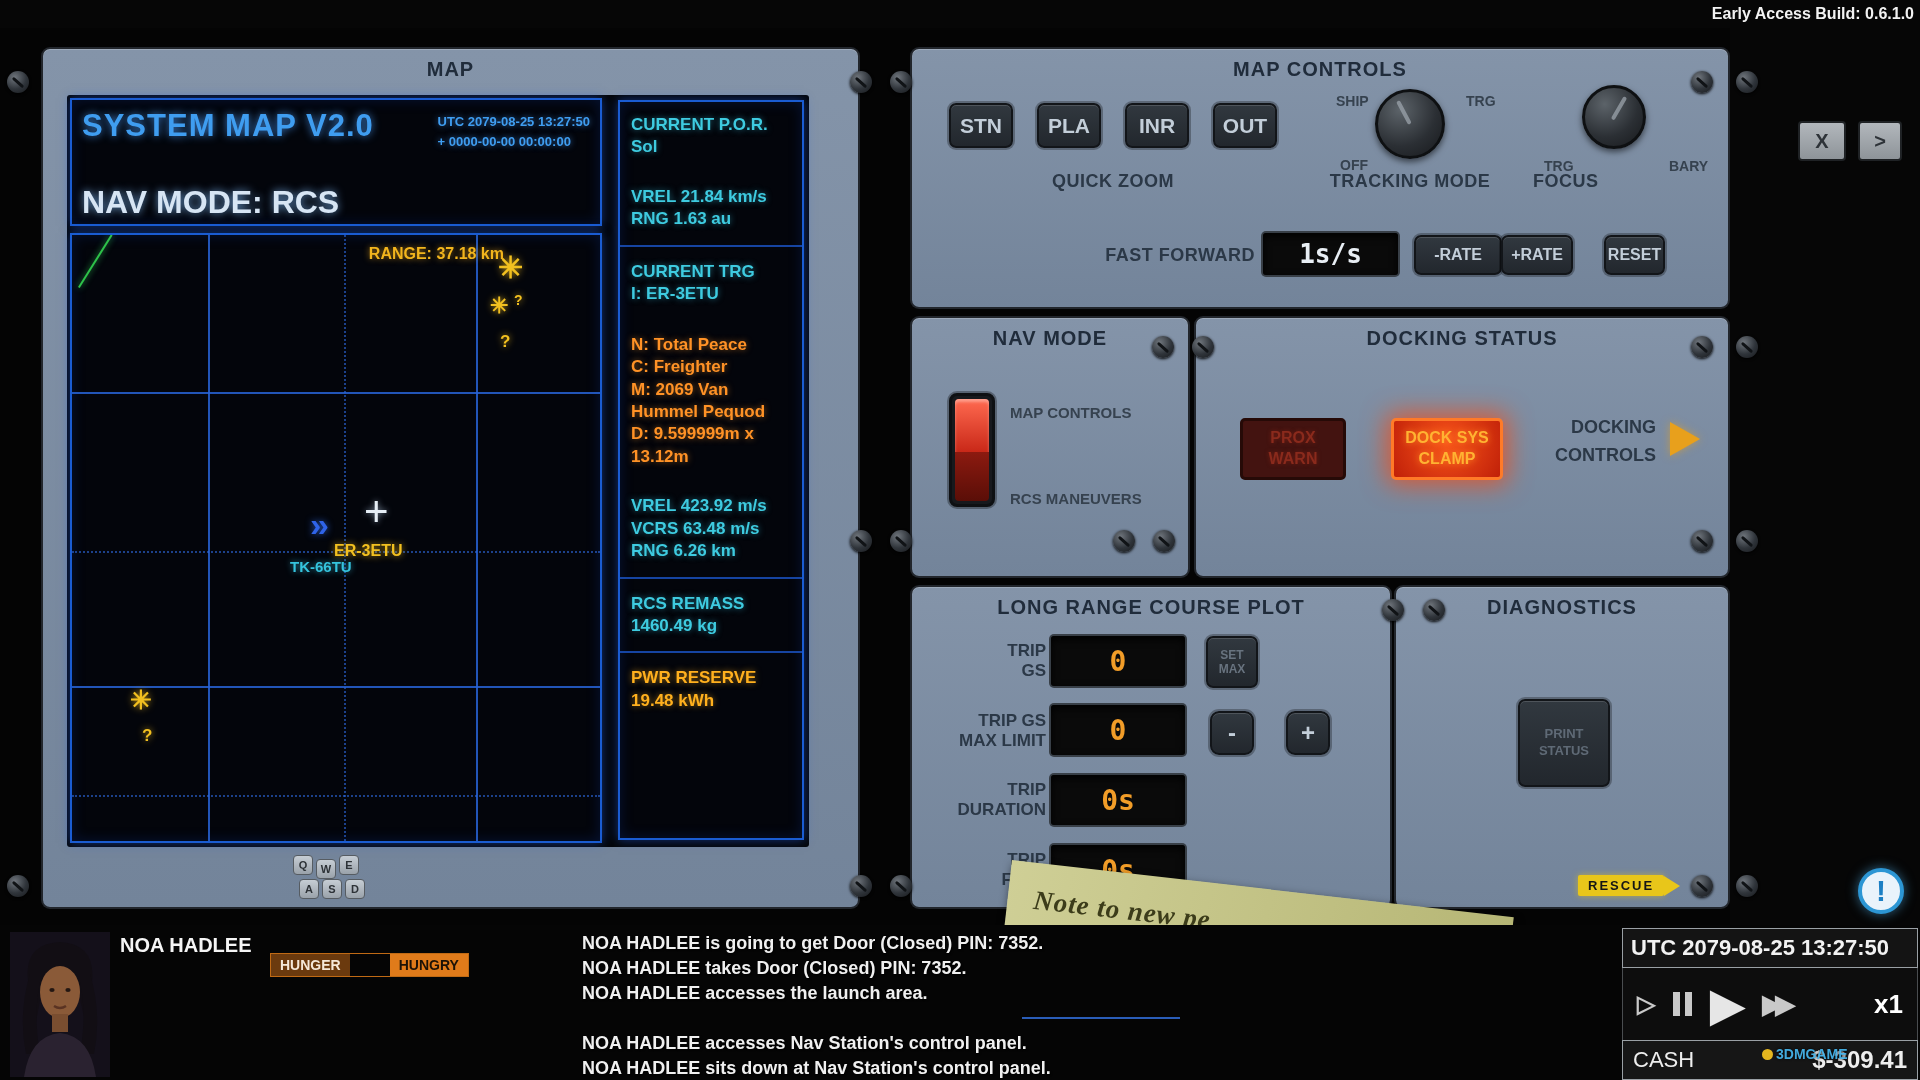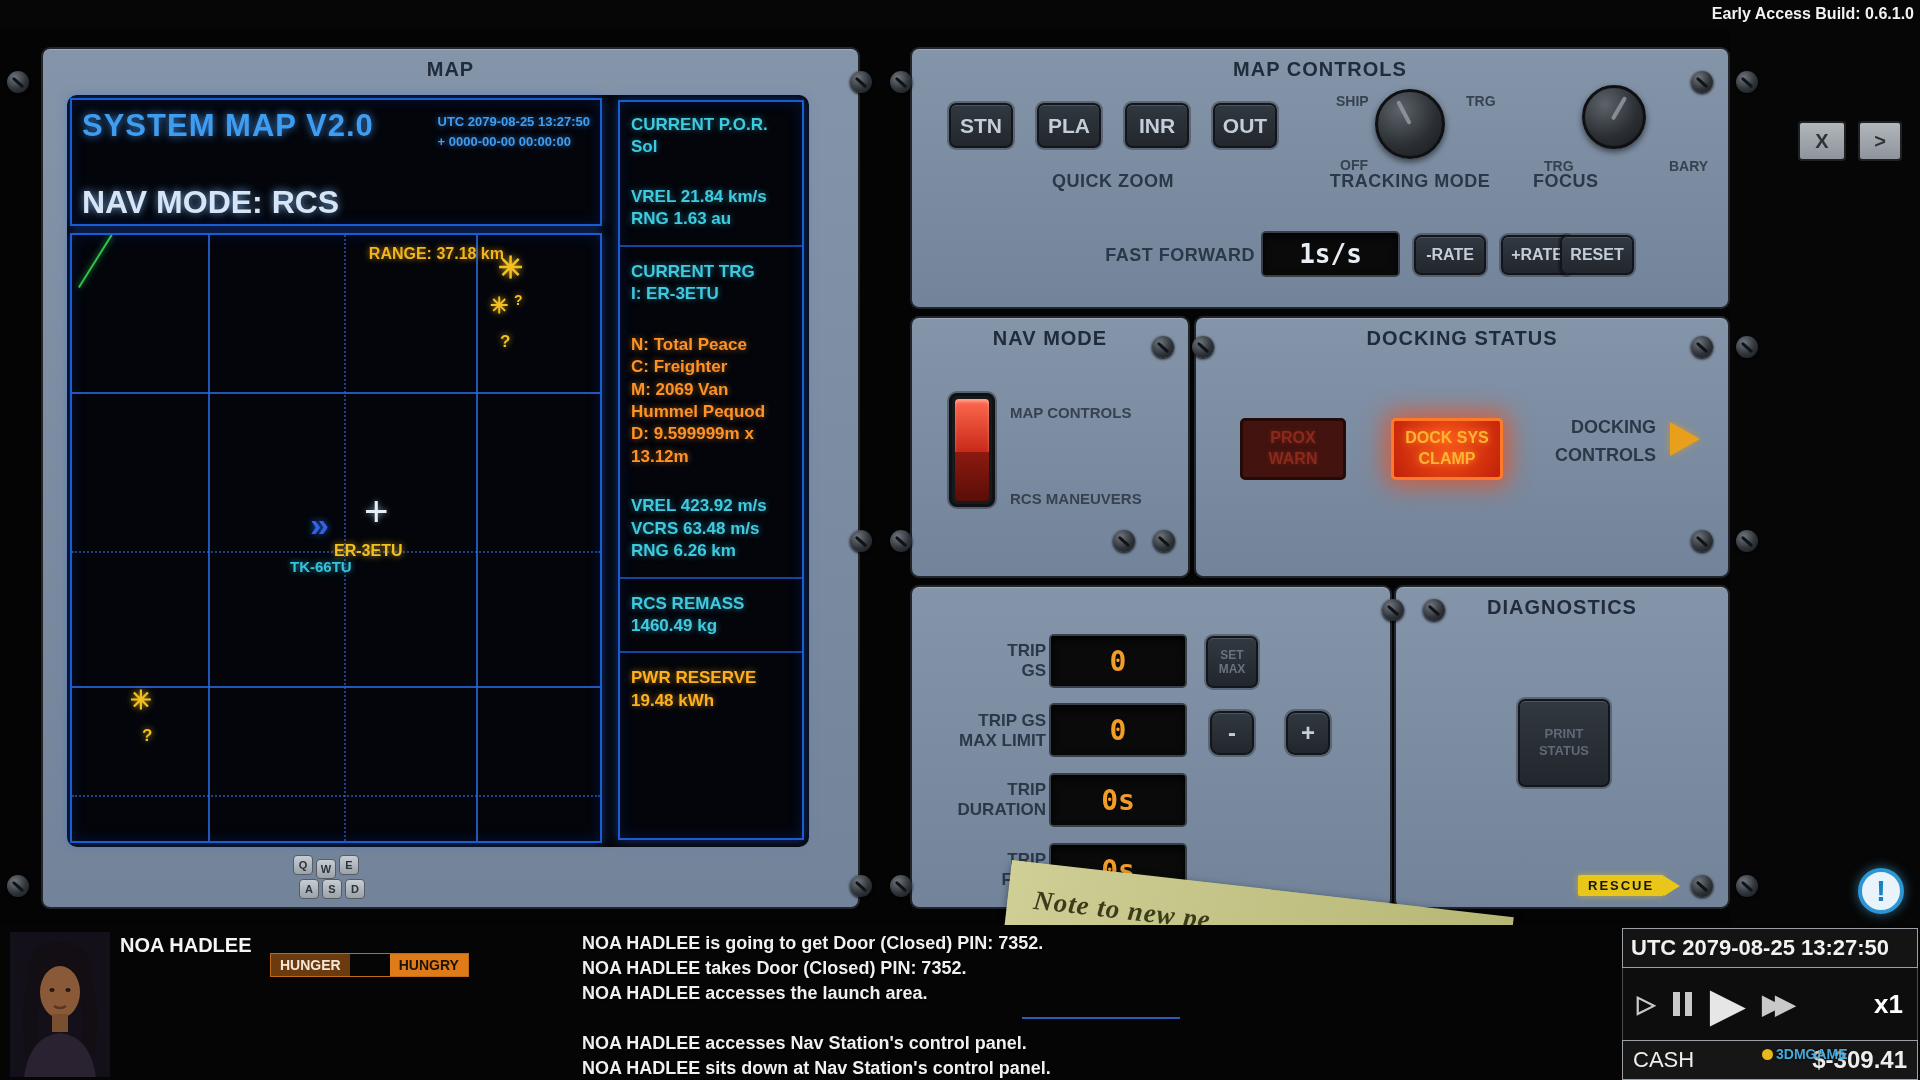--- a/index.html
+++ b/index.html
@@ -39,21 +39,21 @@
   .screw { position:absolute; width:22px; height:22px; border-radius:50%; z-index:4;
            background:radial-gradient(circle at 35% 30%, #707必78, #2f343a 55%, #17191c);
            background:radial-gradient(circle at 35% 30%, #6f757c, #2f343a 55%, #17191c);
            box-shadow:0 1px 3px #000; }
   .screw::after { content:""; position:absolute; left:4px; top:9.5px; width:14px; height:3px;
                   background:#101316; transform:rotate(42deg); border-radius:2px; }
 
   
   .map-panel { left:43px; top:49px; width:815px; height:858px; }
   .map-screen { position:absolute; left:24px; top:46px; width:742px; height:752px;
-                background:#04060a; border-radius:10px; }
+                background:#04060a; border-radius:3px; }
   .crt-box { position:absolute; border:2px solid #1a5cd2; background:#03050b;
              box-shadow:0 0 10px rgba(30,90,220,.55), inset 0 0 14px rgba(20,70,200,.22); }
   .map-header { left:3px; top:3px; width:532px; height:128px; padding:8px 10px; }
   .map-header-row { display:flex; justify-content:space-between; }
   .screen-title { color:#3f9df0; font-size:31px; font-weight:bold; letter-spacing:1px;
                   text-shadow:0 0 9px rgba(70,150,245,.85); }
   .utc-block { color:#3f9df0; font-size:13px; font-weight:bold; line-height:1.55; padding-top:4px;
                text-shadow:0 0 6px rgba(70,150,245,.7); }
   .navmode-line { margin-top:32px; color:#d7e5f4; font-size:32px; font-weight:bold;
                   text-shadow:0 0 9px rgba(130,190,255,.8); }
@@ -274,23 +274,23 @@
   <div class="knob knob-tracking" style="left:463px;top:40px;width:70px;height:70px"></div>
   <div class="ctl-label" style="left:398px;top:122px;width:200px;text-align:center">TRACKING MODE</div>
 
   <div class="ctl-small" style="left:632px;top:109px">TRG</div>
   <div class="ctl-small" style="left:757px;top:109px">BARY</div>
   <div class="knob knob-focus" style="left:670px;top:36px;width:64px;height:64px"></div>
   <div class="ctl-label" style="left:621px;top:122px;width:160px;text-align:left">FOCUS</div>
 
   <div class="ctl-label" style="left:146px;top:196px;width:197px;text-align:right">FAST FORWARD</div>
   <div class="display ff-display">1s/s</div>
-  <button class="btn-dark rate-btn" style="left:502px;width:72px">-RATE</button>
+  <button class="btn-dark rate-btn" style="left:502px;width:88px">-RATE</button>
   <button class="btn-dark rate-btn" style="left:589px;width:72px">+RATE</button>
-  <button class="btn-dark rate-btn" style="left:648px;width:74px">RESET</button>
+  <button class="btn-dark rate-btn" style="left:692px;width:61px">RESET</button>
 </section>
 
 <section class="panel navmode-panel">
   <div class="panel-title">NAV MODE</div>
   <div class="nav-switch">
     <div class="switch-top"></div>
     <div class="switch-bottom"></div>
   </div>
   <div class="ctl-small" style="left:98px;top:86px;font-size:15px">MAP CONTROLS</div>
   <div class="ctl-small" style="left:98px;top:172px;font-size:15px">RCS MANEUVERS</div>
@@ -301,20 +301,21 @@
   <button class="dock-btn prox pre">PROX
 WARN</button>
   <button class="dock-btn clamp pre">DOCK SYS
 CLAMP</button>
   <div class="dock-lbl pre">DOCKING
 CONTROLS</div>
   <div class="arrow-right"></div>
 </section>
 
 <section class="panel course-panel">
+  <div class="panel-title">LONG RANGE COURSE PLOT</div>
 
   <div class="row-lbl pre" style="top:54px">TRIP
 GS</div>
   <div class="display val-box abs" style="top:49px">0</div>
   <button class="btn-dark setmax pre">SET
 MAX</button>
 
   <div class="row-lbl pre" style="top:124px">TRIP GS
 MAX LIMIT</div>
   <div class="display val-box abs" style="top:118px">0</div>

